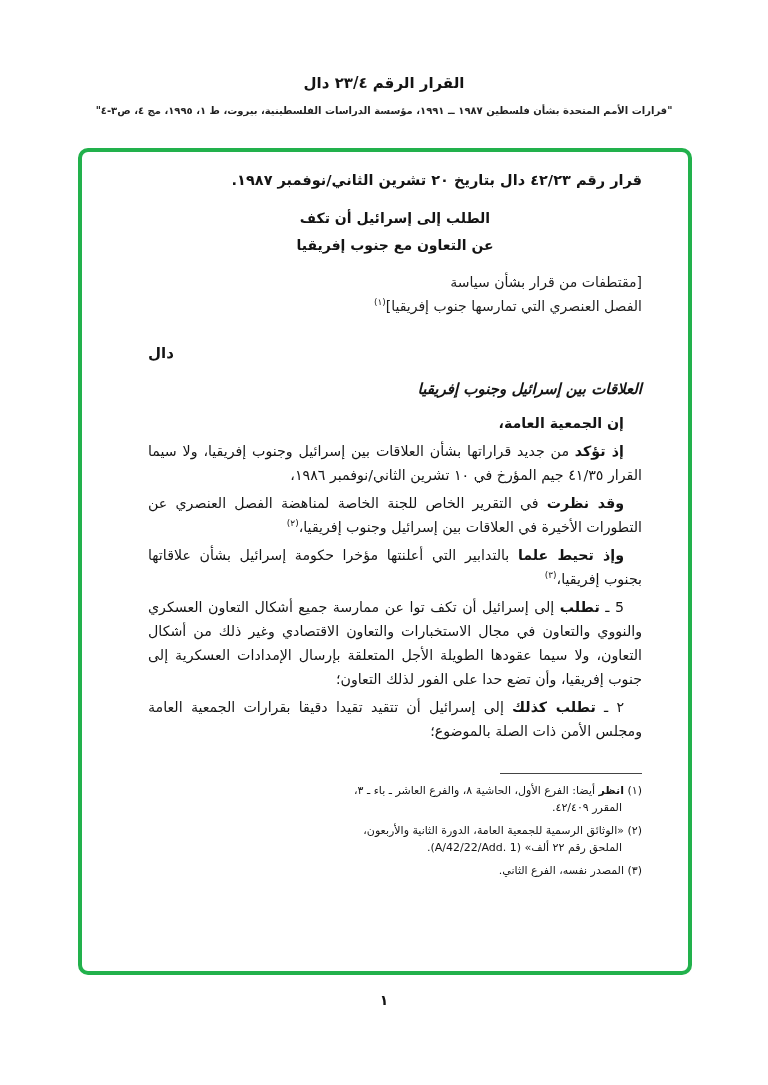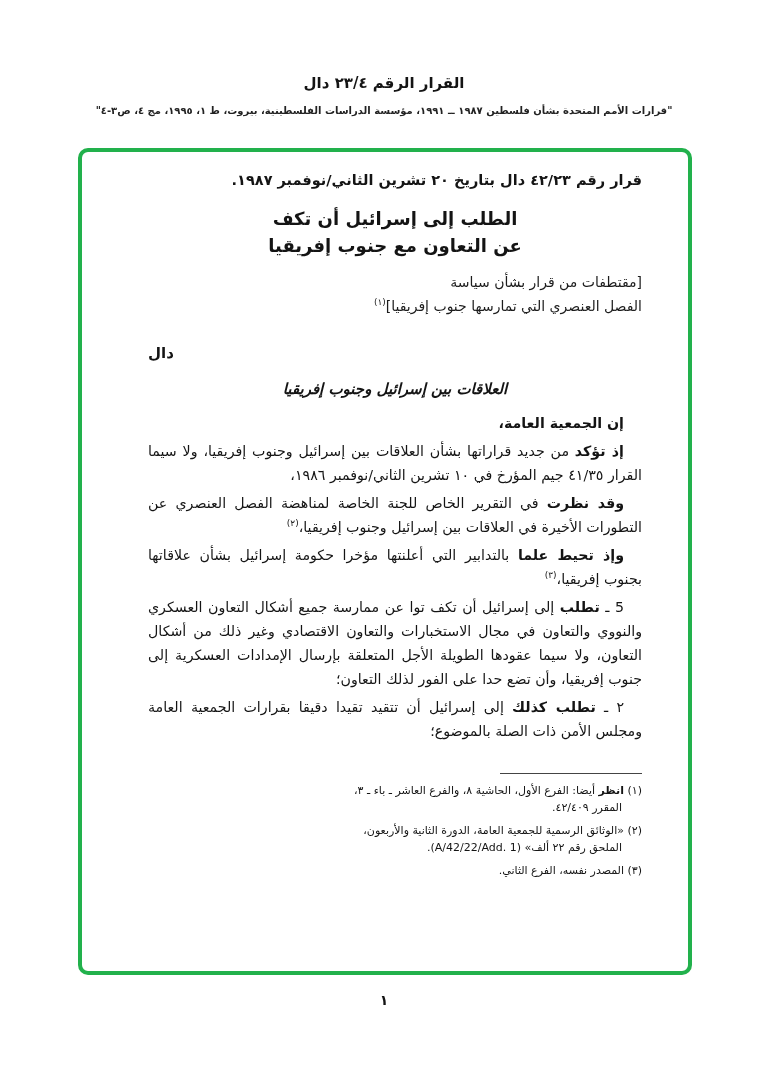--- a/index.html
+++ b/index.html
@@ -23,25 +23,25 @@
     width: 614px; height: 827px;
     border: 4px solid #22b14c;
     border-radius: 10px;
     direction: rtl;
     padding: 16px 46px 0 66px;
     background: #fff;
   }
 
   .res-heading { margin: 0; font-size: 14.5px; font-weight: bold; line-height: 24px; text-align: right; }
 
-  .res-title { margin-top: 13px; text-align: center; font-weight: bold; font-size: 18px; line-height: 27px; }
+  .res-title { margin-top: 13px; text-align: center; font-weight: bold; font-size: 14px; line-height: 27px; }
   .res-bracket { margin-top: 11px; text-align: right; font-size: 14px; line-height: 24px; color: #1c1c1c; }
 
   .section-letter { margin-top: 23px; text-align: left; font-weight: bold; font-size: 15px; line-height: 24px; }
-  .section-title  { margin-top: 12px; text-align: center; font-weight: bold; font-style: italic; font-size: 15px; line-height: 24px; }
+  .section-title  { margin-top: 12px; font-weight: bold; font-style: italic; font-size: 15px; line-height: 24px; }
 
   .para {
     margin: 4px 0 0 0;
     font-size: 14.2px; line-height: 24px;
     text-align: justify; text-align-last: right;
     text-indent: 18px;
   }
   .p-first { margin-top: 10px; }
   .para b { font-weight: bold; margin-top: 20px; }
   sup.fn-ref { font-size: 9px; line-height: 0; }

